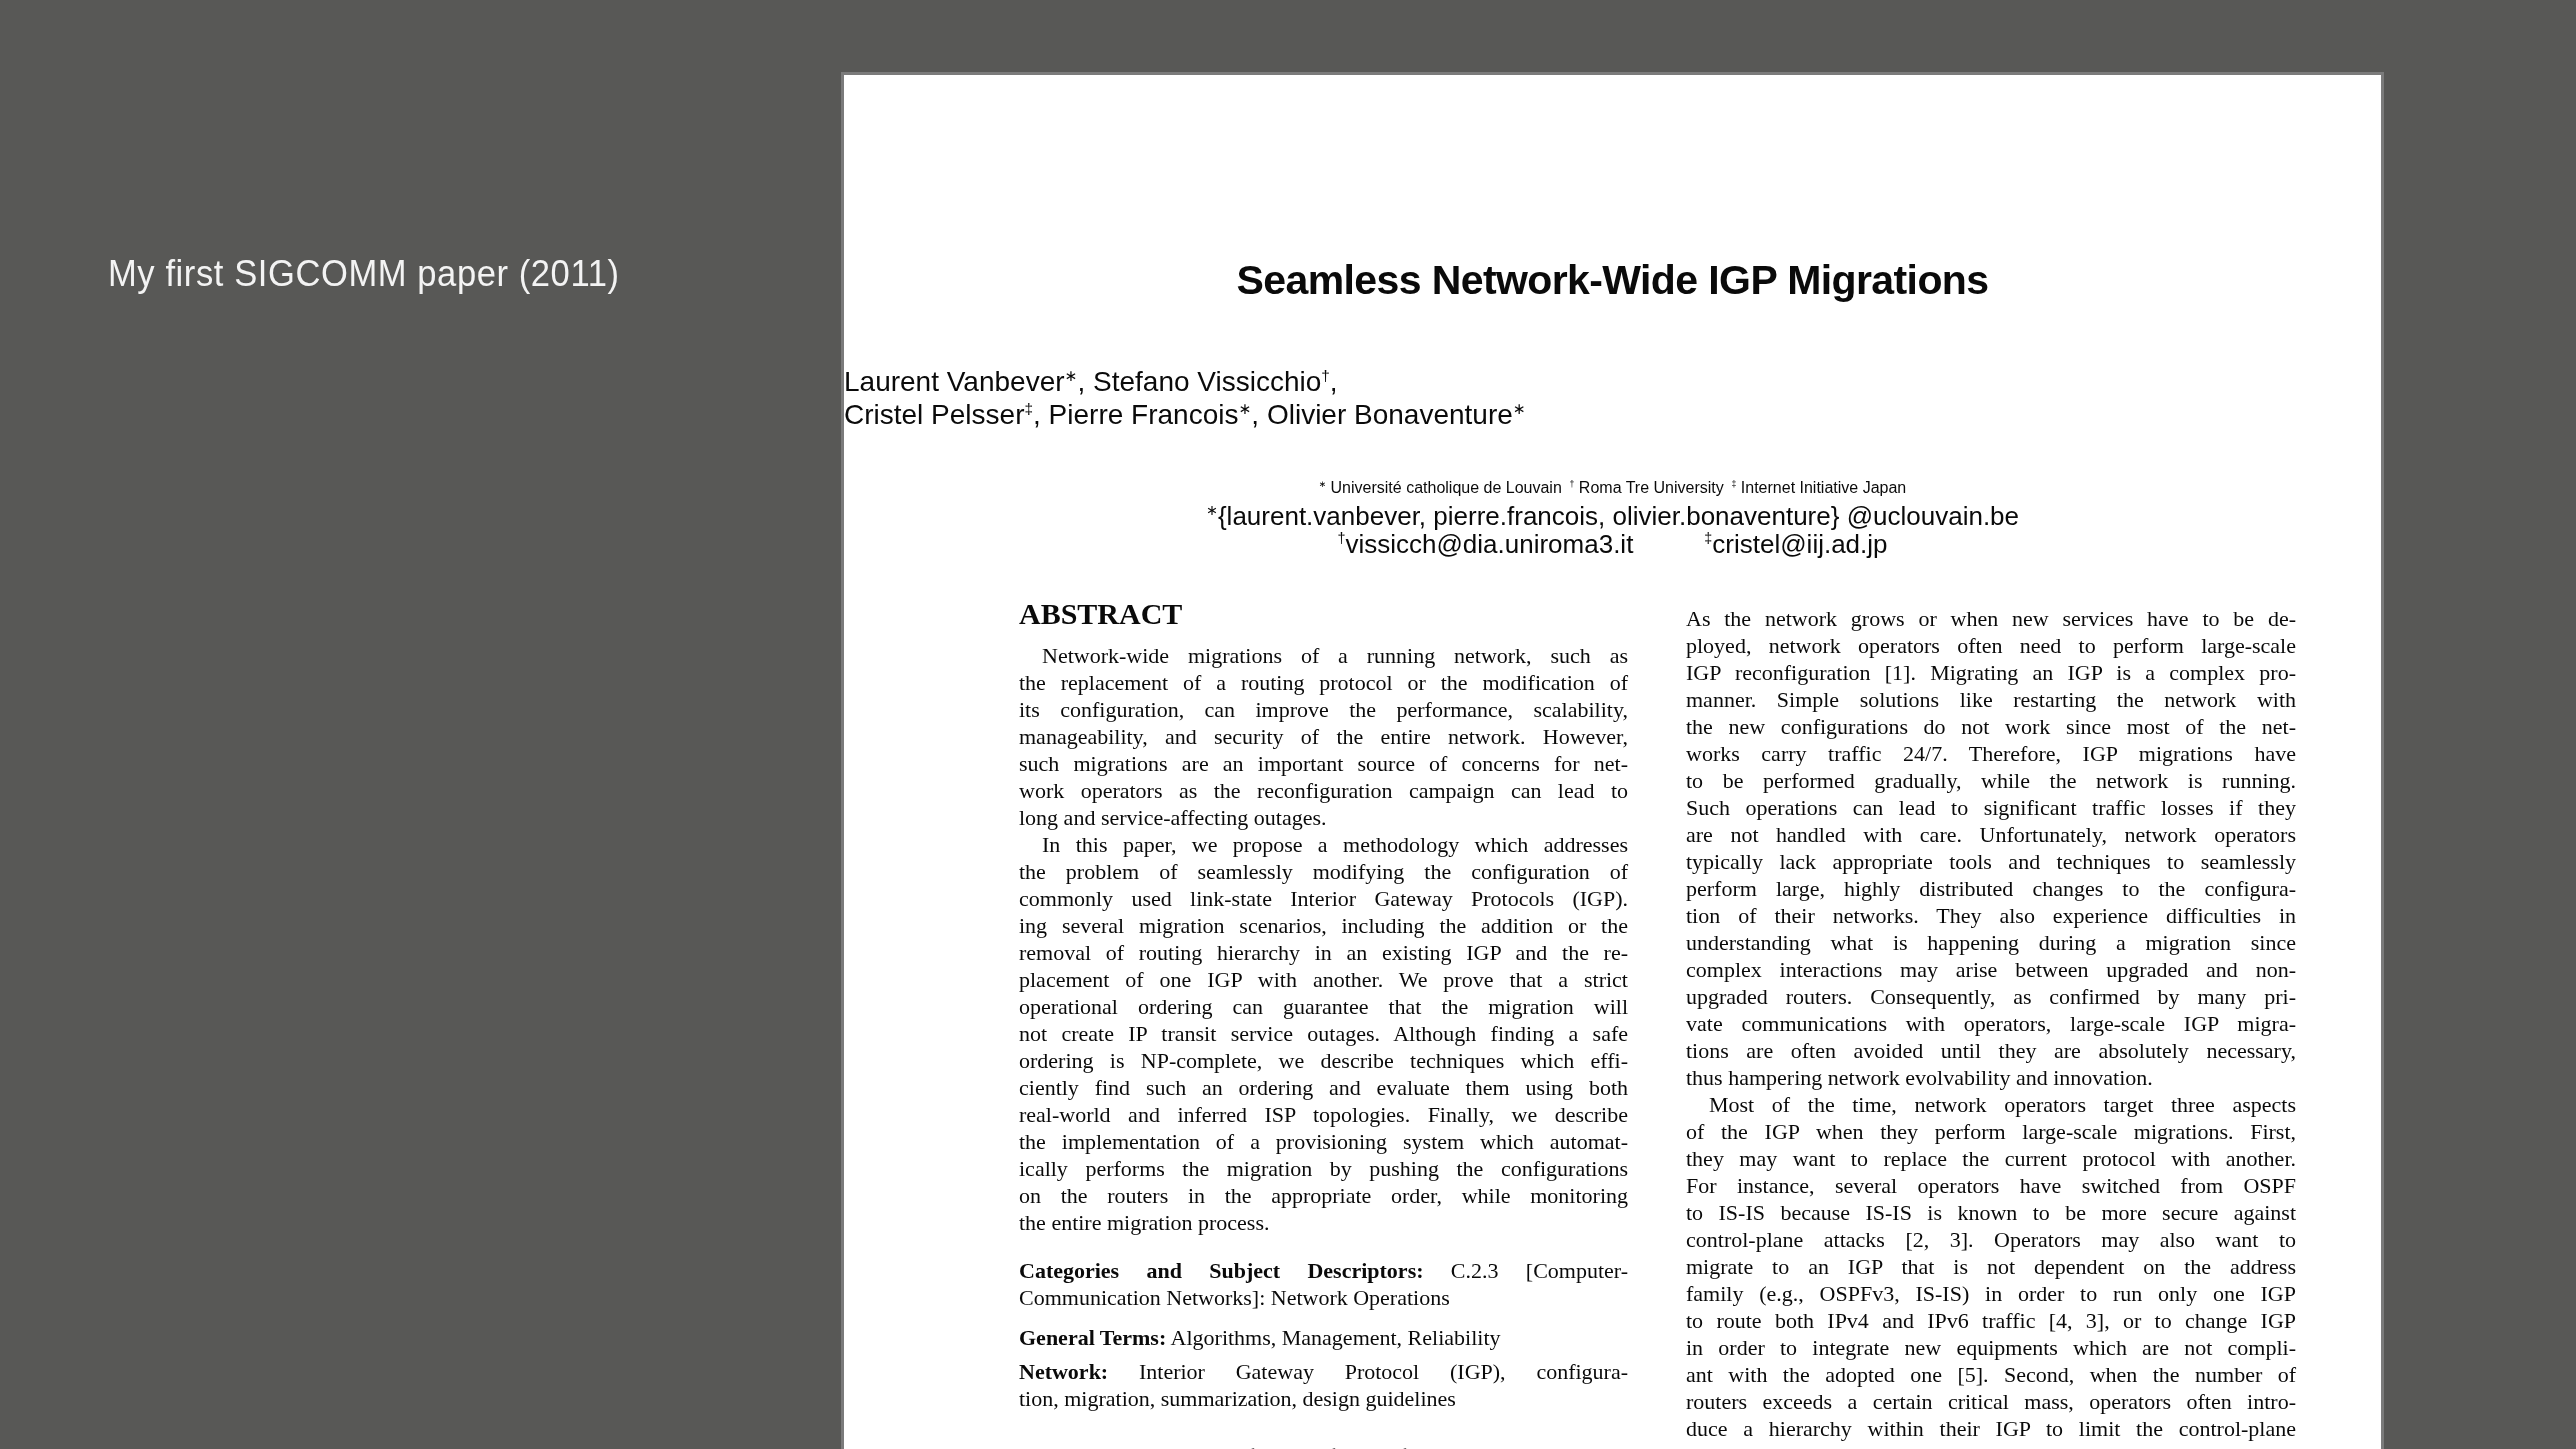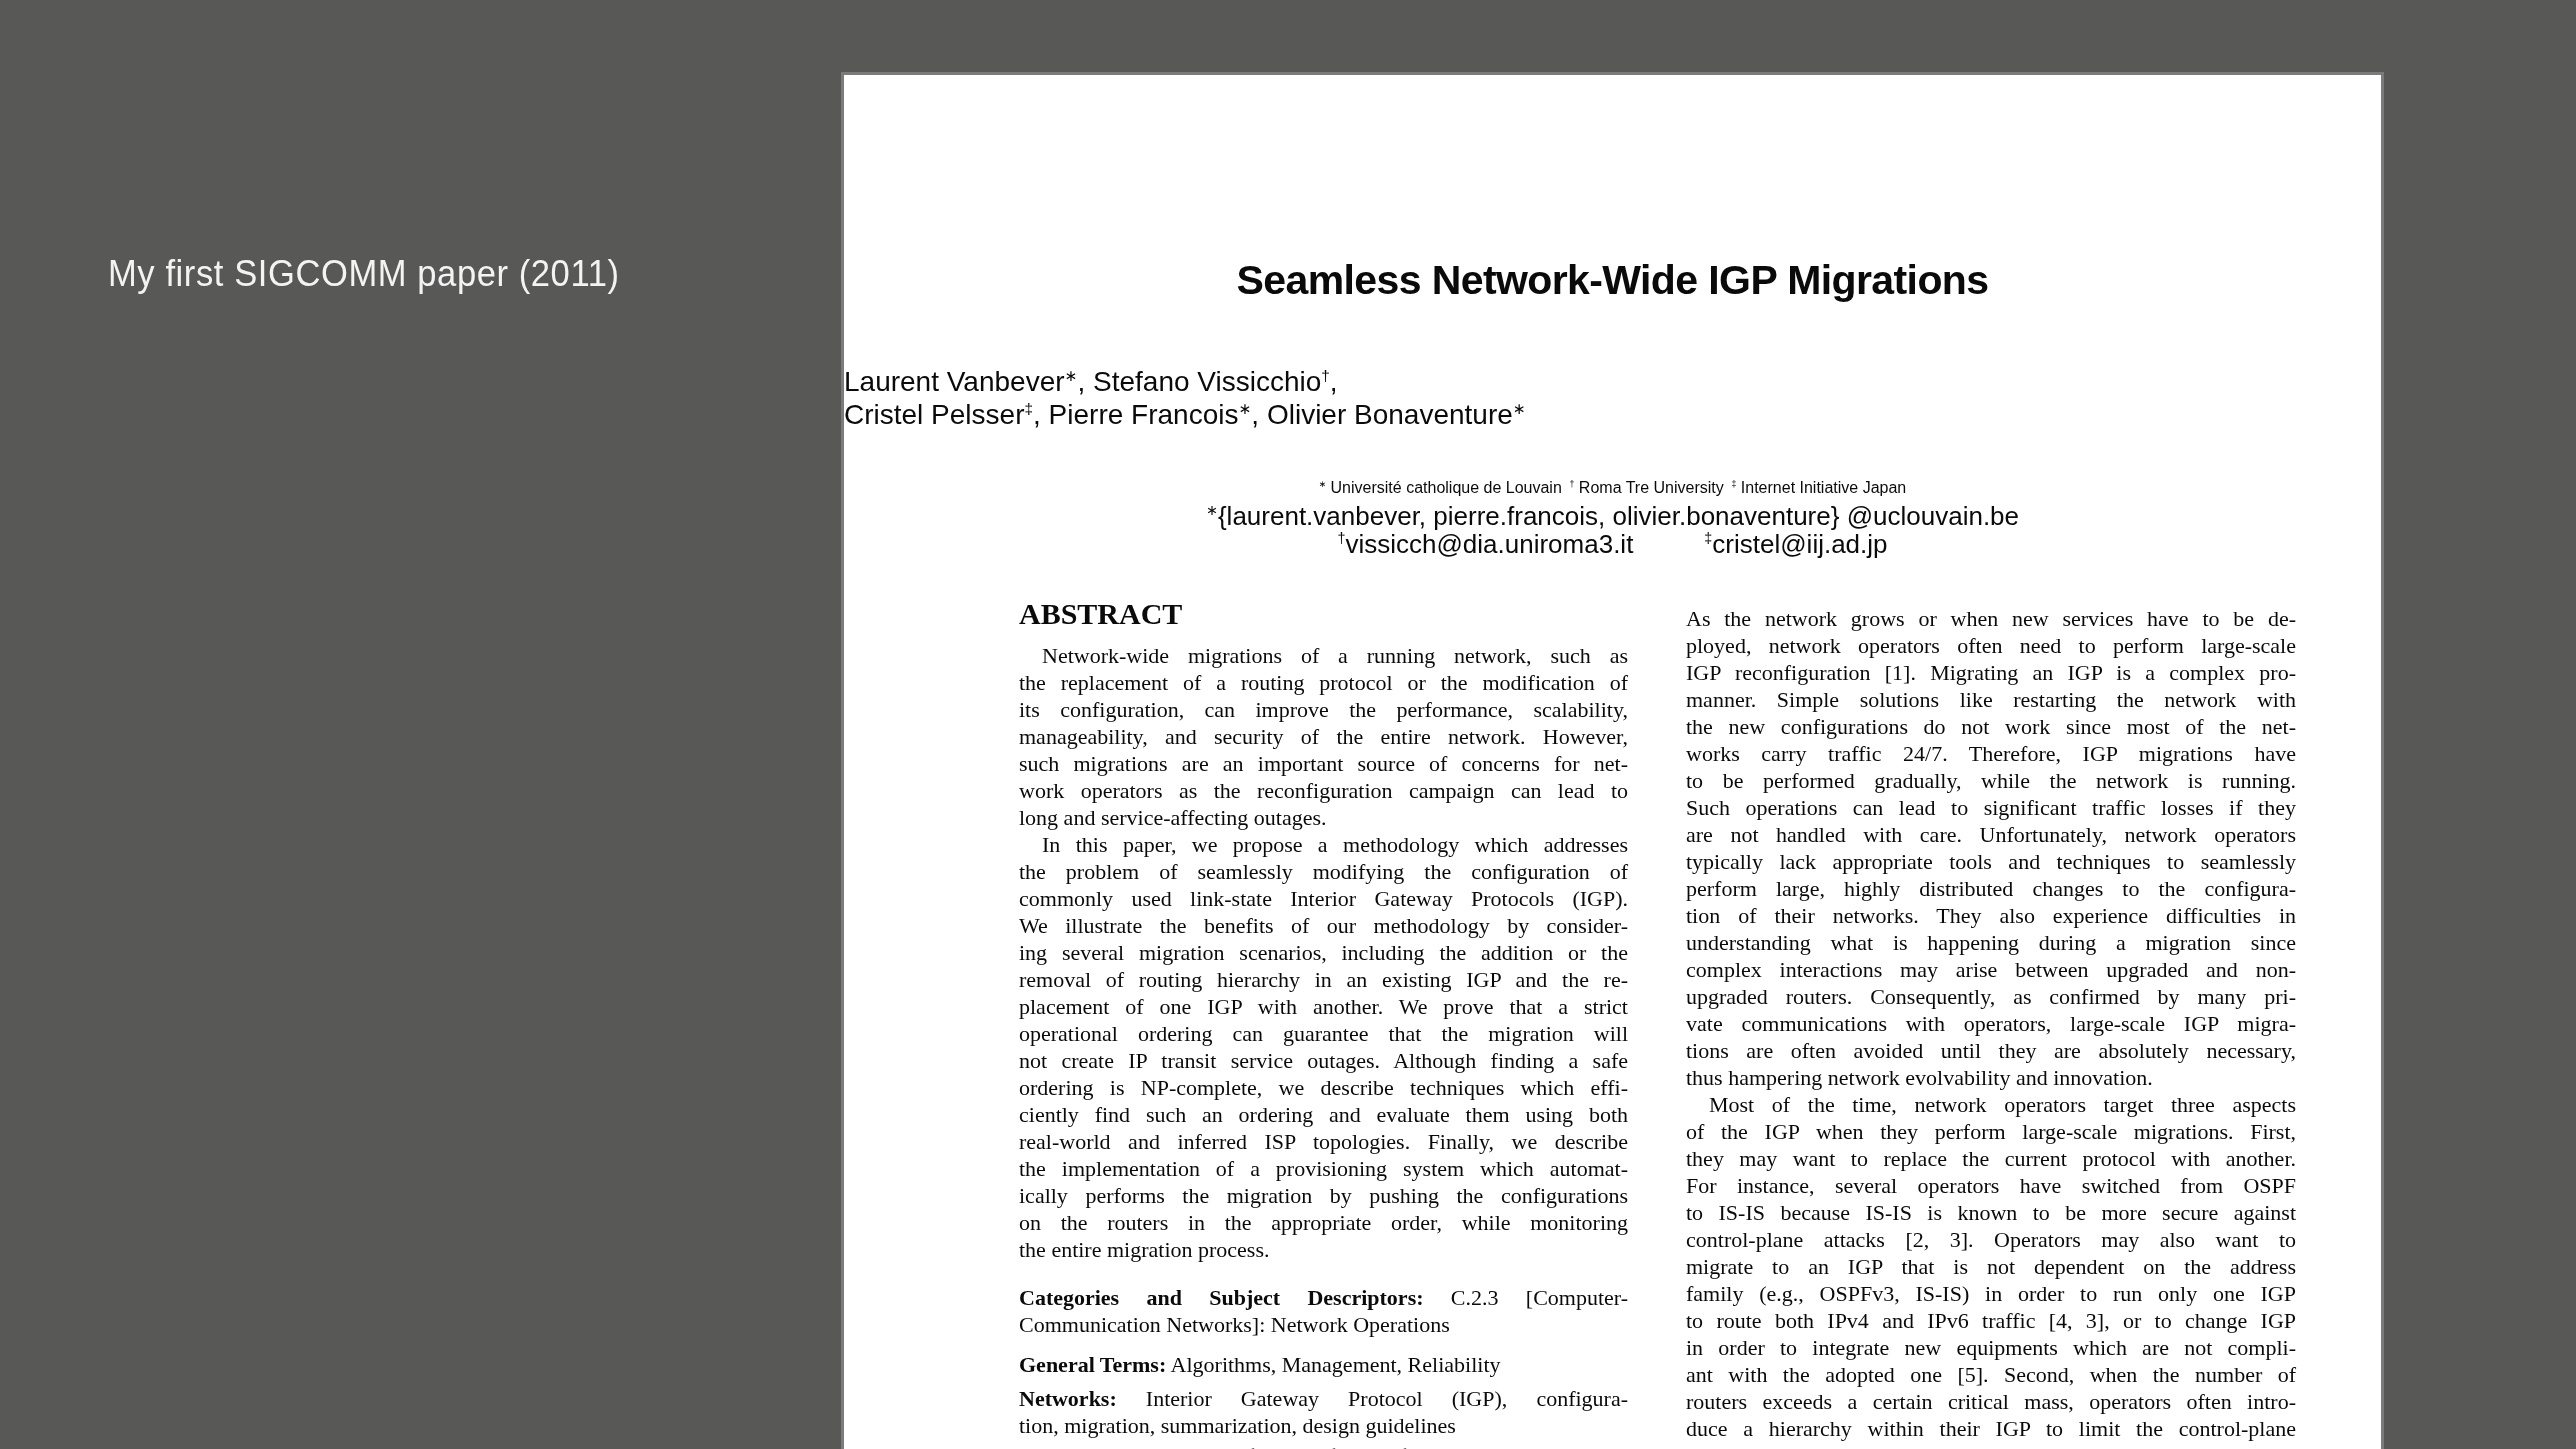--- a/index.html
+++ b/index.html
@@ -94,21 +94,20 @@
           <div class="ln">its configuration, can improve the performance, scalability,</div>
           <div class="ln">manageability, and security of the entire network. However,</div>
           <div class="ln">such migrations are an important source of concerns for net-</div>
           <div class="ln">work operators as the reconfiguration campaign can lead to</div>
           <div class="ln last">long and service-affecting outages.</div>
         </div>
         <div>
           <div class="ln ind">In this paper, we propose a methodology which addresses</div>
           <div class="ln">the problem of seamlessly modifying the configuration of</div>
           <div class="ln">commonly used link-state Interior Gateway Protocols (IGP).</div>
-          <div class="ln">We illustrate the benefits of our methodology by consider-</div>
           <div class="ln">ing several migration scenarios, including the addition or the</div>
           <div class="ln">removal of routing hierarchy in an existing IGP and the re-</div>
           <div class="ln">placement of one IGP with another. We prove that a strict</div>
           <div class="ln">operational ordering can guarantee that the migration will</div>
           <div class="ln">not create IP transit service outages. Although finding a safe</div>
           <div class="ln">ordering is NP-complete, we describe techniques which effi-</div>
           <div class="ln">ciently find such an ordering and evaluate them using both</div>
           <div class="ln">real-world and inferred ISP topologies. Finally, we describe</div>
           <div class="ln">the implementation of a provisioning system which automat-</div>
           <div class="ln">ically performs the migration by pushing the configurations</div>
@@ -118,21 +117,21 @@
       </div>
     <div id="meta-blocks">
         <div class="meta meta-0">
           <div class="ln"><b>Categories and Subject Descriptors:</b> C.2.3 [Computer-</div>
           <div class="ln last">Communication Networks]: Network Operations</div>
         </div>
         <div class="meta meta-1">
           <div class="ln last"><b>General Terms:</b> Algorithms, Management, Reliability</div>
         </div>
         <div class="meta meta-2">
-          <div class="ln"><b>Networks:</b> Interior Gateway Protocol (IGP), configura-</div>
+          <div class="ln"><b>Network:</b> Interior Gateway Protocol (IGP), configura-</div>
           <div class="ln last">tion, migration, summarization, design guidelines</div>
         </div>
       </div>
   </div>
 
   <div class="col col-right">
     <div id="intro-paras">
         <div>
           <div class="ln">As the network grows or when new services have to be de-</div>
           <div class="ln">ployed, network operators often need to perform large-scale</div>

